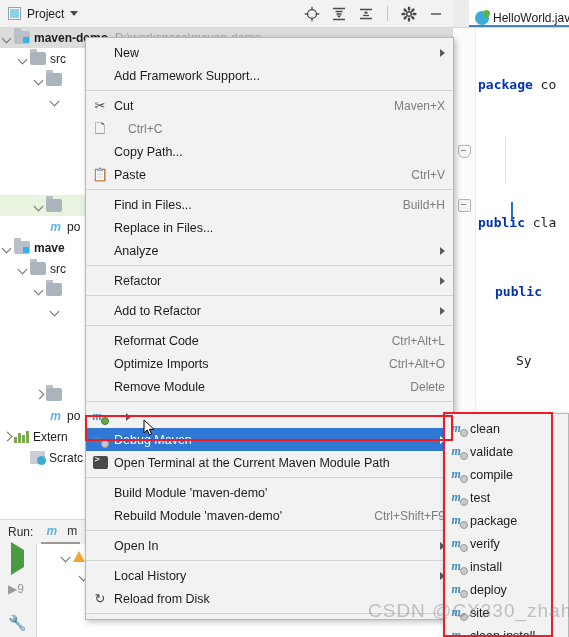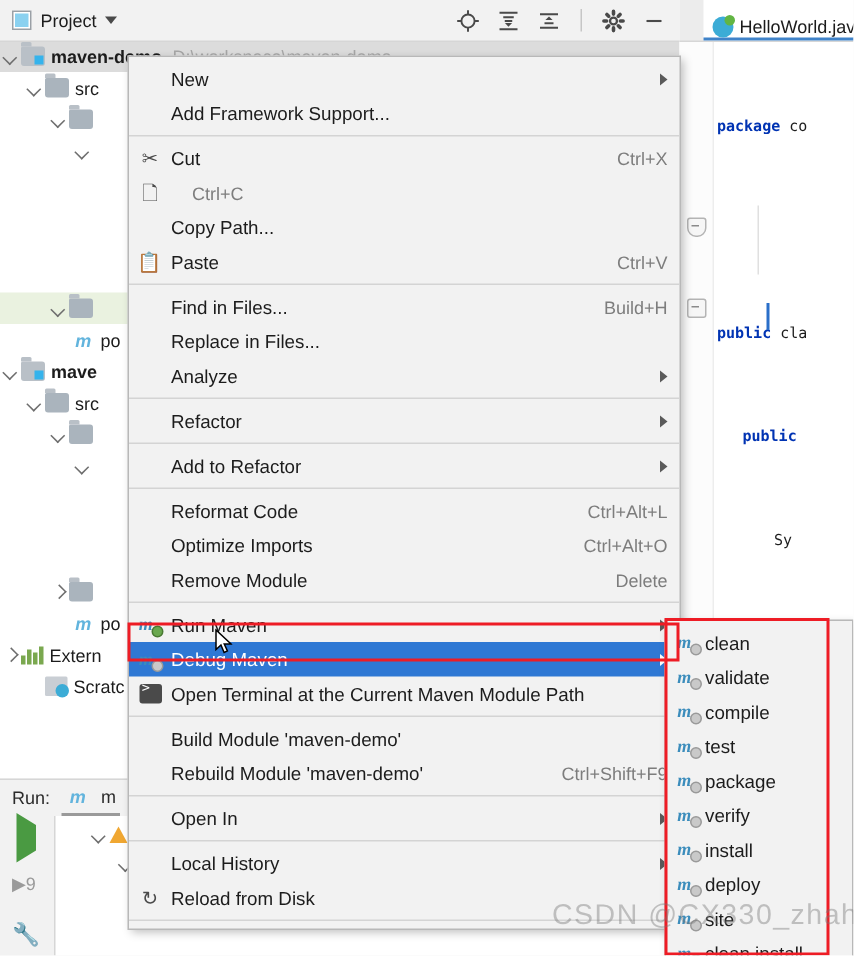--- a/index.html
+++ b/index.html
@@ -211,21 +211,21 @@
     background: #ffffff;
     overflow: hidden;
   }
   .ed-gutter {
     position: absolute; left: 0; top: 0; width: 22px; height: 100%;
     background: #fcfcfc; border-right: 1px solid #ededed;
   }
   .ed-code {
     position: absolute; left: 22px; top: 0; right: 0; bottom: 0;
     font-family: "DejaVu Sans Mono", monospace;
-    font-size: 10px; line-height: 23px;
+    font-size: 13px; line-height: 23px;
     white-space: pre;
   }
   .kw { color: #0033b3; font-weight: bold; }
   .plain { color: #1c1c1c; }
   .ln { height: 23px; padding-left: 3px; }
   .ln.hl { background: #fcf8e8; }
   .fold {
     position: absolute; width: 11px; height: 11px;
     border: 1px solid #b4b4b4; border-radius: 2px;
     background: #f6f6f6; left: 5px;
@@ -526,21 +526,21 @@
     <div class="mi">
       <span class="mi-ico"></span>
       <span class="mi-text">Add Framework Support...</span>
     </div>
 
     <div class="msep"></div>
 
     <div class="mi">
       <span class="mi-ico scissors">✂</span>
       <span class="mi-text">Cut</span>
-      <span class="mi-acc">Ctrl+X</span>
+      <span class="mi-acc">Maven+X</span>
     </div>
     <div class="mi">
       <span class="mi-ico copy2">🗋</span>
       <span class="mi-acc">Ctrl+C</span>
     </div>
     <div class="mi">
       <span class="mi-ico"></span>
       <span class="mi-text">Copy Path...</span>
     </div>
     <div class="mi">
@@ -599,21 +599,20 @@
       <span class="mi-text">Remove Module</span>
       <span class="mi-acc">Delete</span>
     </div>
 
     <div class="msep"></div>
 
     <div class="mi">
       <span class="mi-ico">
           <span class="mvn-ico run">m</span>
         </span>
-      <span class="mi-text">Run Maven</span>
       <span class="mi-arrow"></span>
     </div>
     <div class="mi hl">
       <span class="mi-ico">
           <span class="mvn-ico">m</span>
         </span>
       <span class="mi-text">Debug Maven</span>
       <span class="mi-arrow"></span>
     </div>
     <div class="mi">

